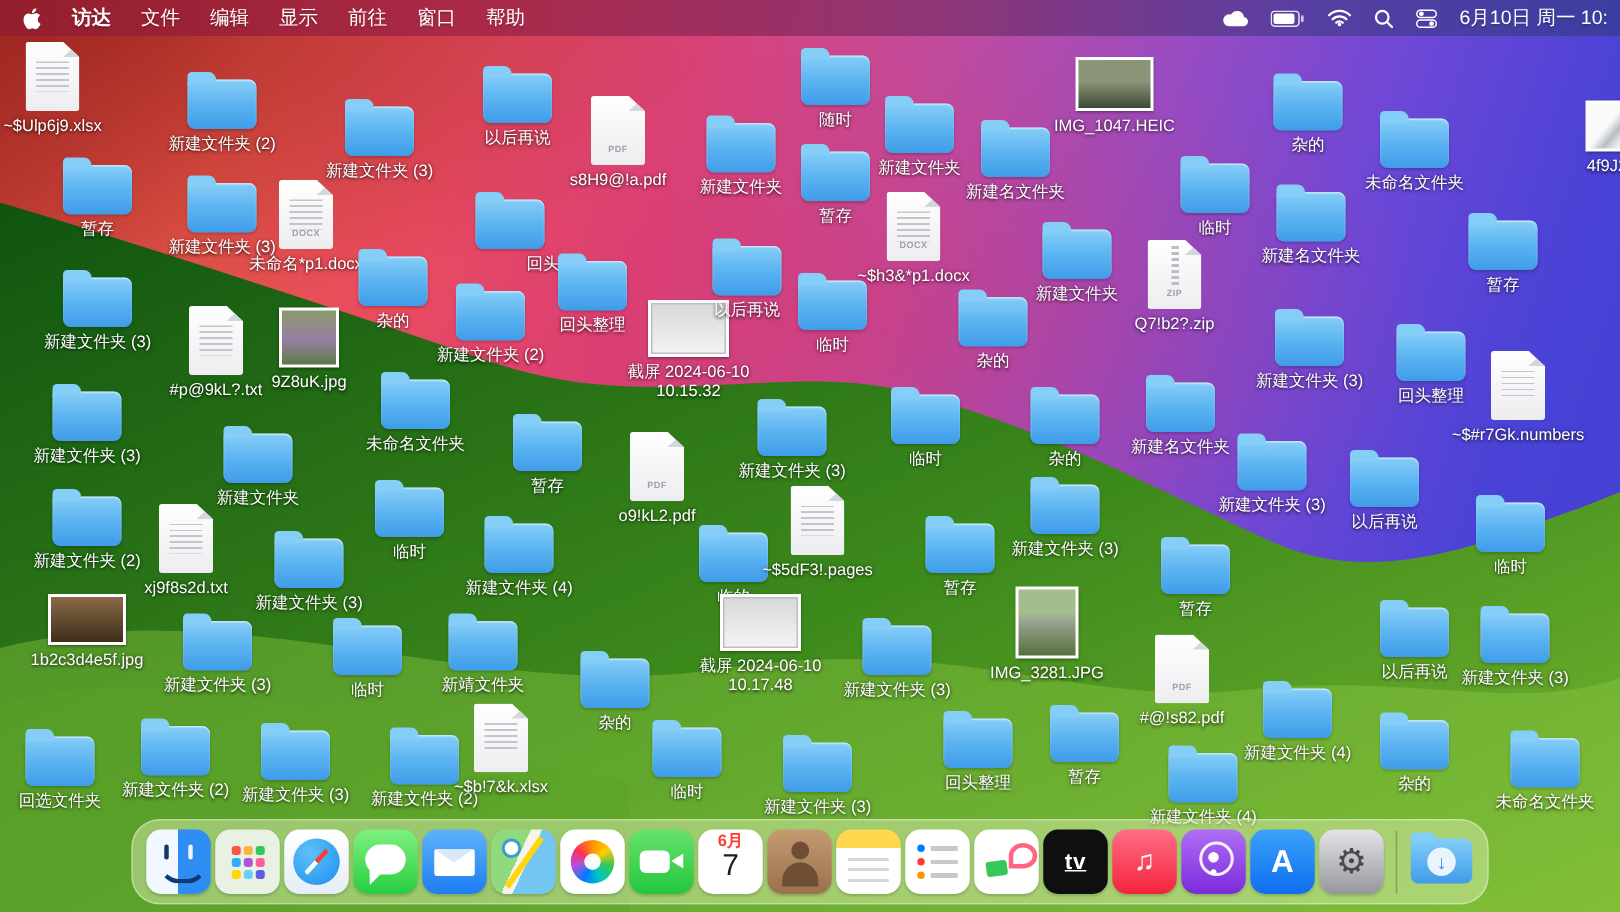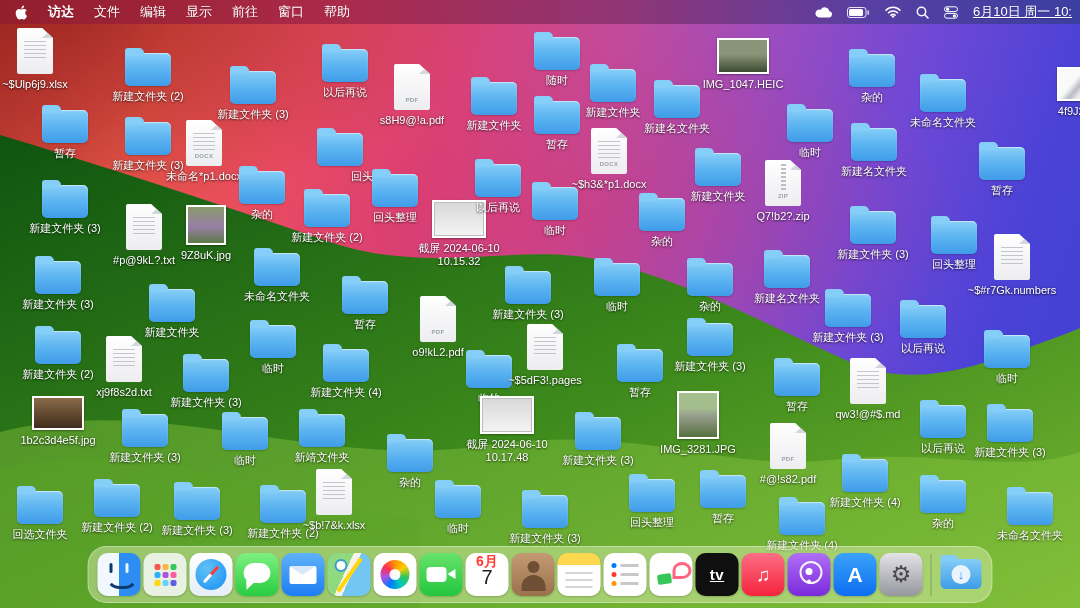--- a/index.html
+++ b/index.html
@@ -21,21 +21,21 @@
   .menubar { position:absolute; top:0; left:0; right:0; height:24px; z-index:6;
     display:flex; align-items:center; padding:0 14px 0 14px; color:#fff; font-size:13px;
     background:linear-gradient(90deg,rgba(146,30,44,.96),rgba(168,40,72,.94) 30%,
                rgba(140,52,116,.94) 58%,rgba(86,62,160,.95) 80%,rgba(58,62,158,.96) 100%); }
   .menu-left { display:flex; align-items:center; gap:20px; }
   .menu-item { cursor:default; white-space:nowrap; text-shadow:0 1px 1px rgba(0,0,0,.2); }
   .menu-item.appname { font-weight:700; }
   .apple-badge { display:flex; align-items:center; }
   .menu-right { margin-left:auto; display:flex; align-items:center; gap:15px; }
   .status-ic { display:flex; align-items:center; }
-  .clock { white-space:nowrap; font-size:13px; margin-right:-6px; text-shadow:0 1px 1px rgba(0,0,0,.2);text-decoration:underline; }
+  .clock { white-space:nowrap; font-size:13px; margin-right:-6px; text-shadow:0 1px 1px rgba(0,0,0,.2); }
 
   
   .desktop { position:absolute; inset:0; z-index:1; }
   .dicon { position:absolute; width:88px; display:flex; flex-direction:column; align-items:center; }
   .dlabel { margin-top:2px; font-size:11px; line-height:13px; color:#fff; text-align:center;
             font-weight:500; text-shadow:0 1px 2px rgba(0,0,0,.6),0 0 3px rgba(0,0,0,.35); }
   .folder { width:46px; height:33px; margin:5px auto 2px; position:relative;
     border-radius:3px 5px 5px 5px;
     background:linear-gradient(180deg,var(--folder-top) 0%,var(--folder-mid) 55%,var(--folder-bot) 100%);
     box-shadow:inset 0 1px 1px rgba(255,255,255,.55), 0 1px 2px rgba(0,0,0,.2); }
@@ -106,21 +106,21 @@
   .app-photos::before { content:""; position:absolute; left:7px; top:7px; width:29px; height:29px; border-radius:50%;
     background:conic-gradient(#ff9500,#ffcc00,#34c759,#00c7be,#007aff,#af52de,#ff2d55,#ff9500); filter:blur(.4px); }
   .app-photos::after { content:""; position:absolute; left:16px; top:16px; width:11px; height:11px;
     background:rgba(255,255,255,.95); border-radius:50%; }
   .app-facetime { background:linear-gradient(180deg,#67e26b,#24c63e); }
   .app-facetime::before { content:""; position:absolute; left:7px; top:14px; width:20px; height:15px;
     background:#fff; border-radius:4px; }
   .app-facetime::after { content:""; position:absolute; left:28px; top:16px; width:0; height:0;
     border-top:5.5px solid transparent; border-bottom:5.5px solid transparent; border-right:8px solid #fff; }
   .app-calendar { background:#fff; }
-  .cal-m { display:block; font-size:14px; line-height:9px; margin-top:4px; text-align:center;
+  .cal-m { display:block; font-size:11px; line-height:9px; margin-top:4px; text-align:center;
            color:#ff3b30; font-weight:700; }
   .cal-d { display:block; font-size:20px; line-height:23px; text-align:center; color:#1d1d1f; font-weight:400; }
   .app-contacts { background:linear-gradient(180deg,#c39a72,#9a714c); overflow:hidden; }
   .app-contacts::before { content:""; position:absolute; left:16px; top:8px; width:12px; height:12px;
     border-radius:50%; background:#6e4f35; }
   .app-contacts::after { content:""; position:absolute; left:10px; top:22px; width:24px; height:16px;
     border-radius:12px 12px 0 0; background:#6e4f35; }
   .app-notes { background:linear-gradient(180deg,#fdd84e 0 12px,#fff 12px); }
   .app-notes::after { content:""; position:absolute; left:8px; top:19px; width:27px; height:17px;
     background:repeating-linear-gradient(180deg,#d4d4da 0 2px,transparent 2px 7px); }
@@ -418,21 +418,21 @@
         <div class="dlabel">未命名文件夹</div>
       </div>
       <div class="dicon" style="left: 128px; top: 284px;">
         <div class="folder"></div>
         <div class="dlabel">新建文件夹</div>
       </div>
       <div class="dicon" style="left: 321px; top: 276px;">
         <div class="folder"></div>
         <div class="dlabel">暂存</div>
       </div>
-      <div class="dicon" style="left: 394px; top: 296px;">
+      <div class="dicon" style="left: 394px; top: 288px;">
         <div class="file v-pdf">
           <span class="deco"></span>
           <span class="badge">PDF</span>
         </div>
         <div class="dlabel">o9!kL2.pdf</div>
       </div>
       <div class="dicon" style="left: 484px; top: 266px;">
         <div class="folder"></div>
         <div class="dlabel">新建文件夹 (3)</div>
       </div>
@@ -496,26 +496,20 @@
         <div class="folder"></div>
         <div class="dlabel">暂存</div>
       </div>
       <div class="dicon" style="left: 666px; top: 318px;">
         <div class="folder"></div>
         <div class="dlabel">新建文件夹 (3)</div>
       </div>
       <div class="dicon" style="left: 753px; top: 358px;">
         <div class="folder"></div>
         <div class="dlabel">暂存</div>
-      </div>
-      <div class="dicon" style="left: 824px; top: 358px;">
-        <div class="file v-md">
-          <span class="deco"></span>
-        </div>
-        <div class="dlabel">qw3!@#$.md</div>
       </div>
       <div class="dicon" style="left: 899px; top: 400px;">
         <div class="folder"></div>
         <div class="dlabel">以后再说</div>
       </div>
       <div class="dicon" style="left: 966px; top: 404px;">
         <div class="folder"></div>
         <div class="dlabel">新建文件夹 (3)</div>
       </div>
       <div class="dicon" style="left: 14px; top: 396px;">

